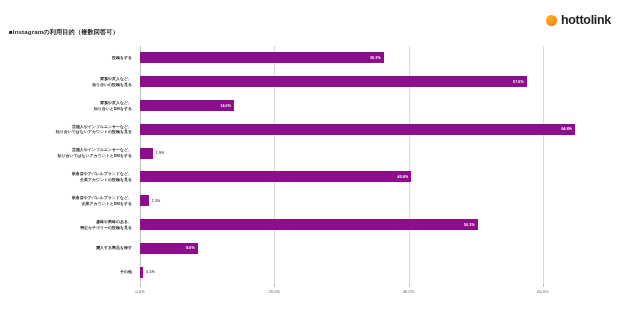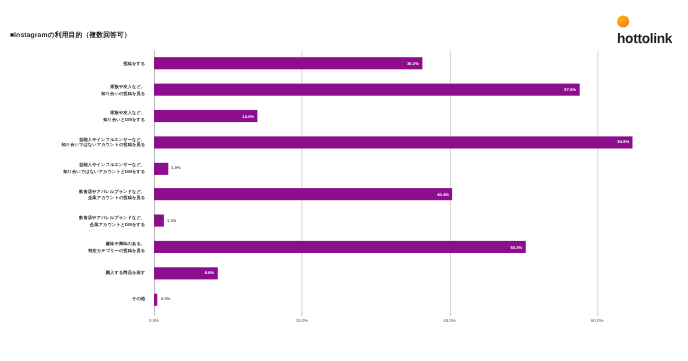--- a/index.html
+++ b/index.html
@@ -36,23 +36,22 @@
     color: #231f20;
     letter-spacing: 0.1px;
     white-space: nowrap;
   }
 
   #logo {
     position: absolute;
     right: 14px;
     top: 14px;
     display: flex;
-    align-items: flex-start;
+    align-items: center;
     gap: 4px;
-    flex-direction: column;
   }
 
   #logo-mark {
     width: 11px;
     height: 11px;
     border-radius: 50%;
     background: radial-gradient(circle at 35% 32%, #ffb400 0%, #f7941e 48%, #f26a21 100%);
     display: block;
   }
 

